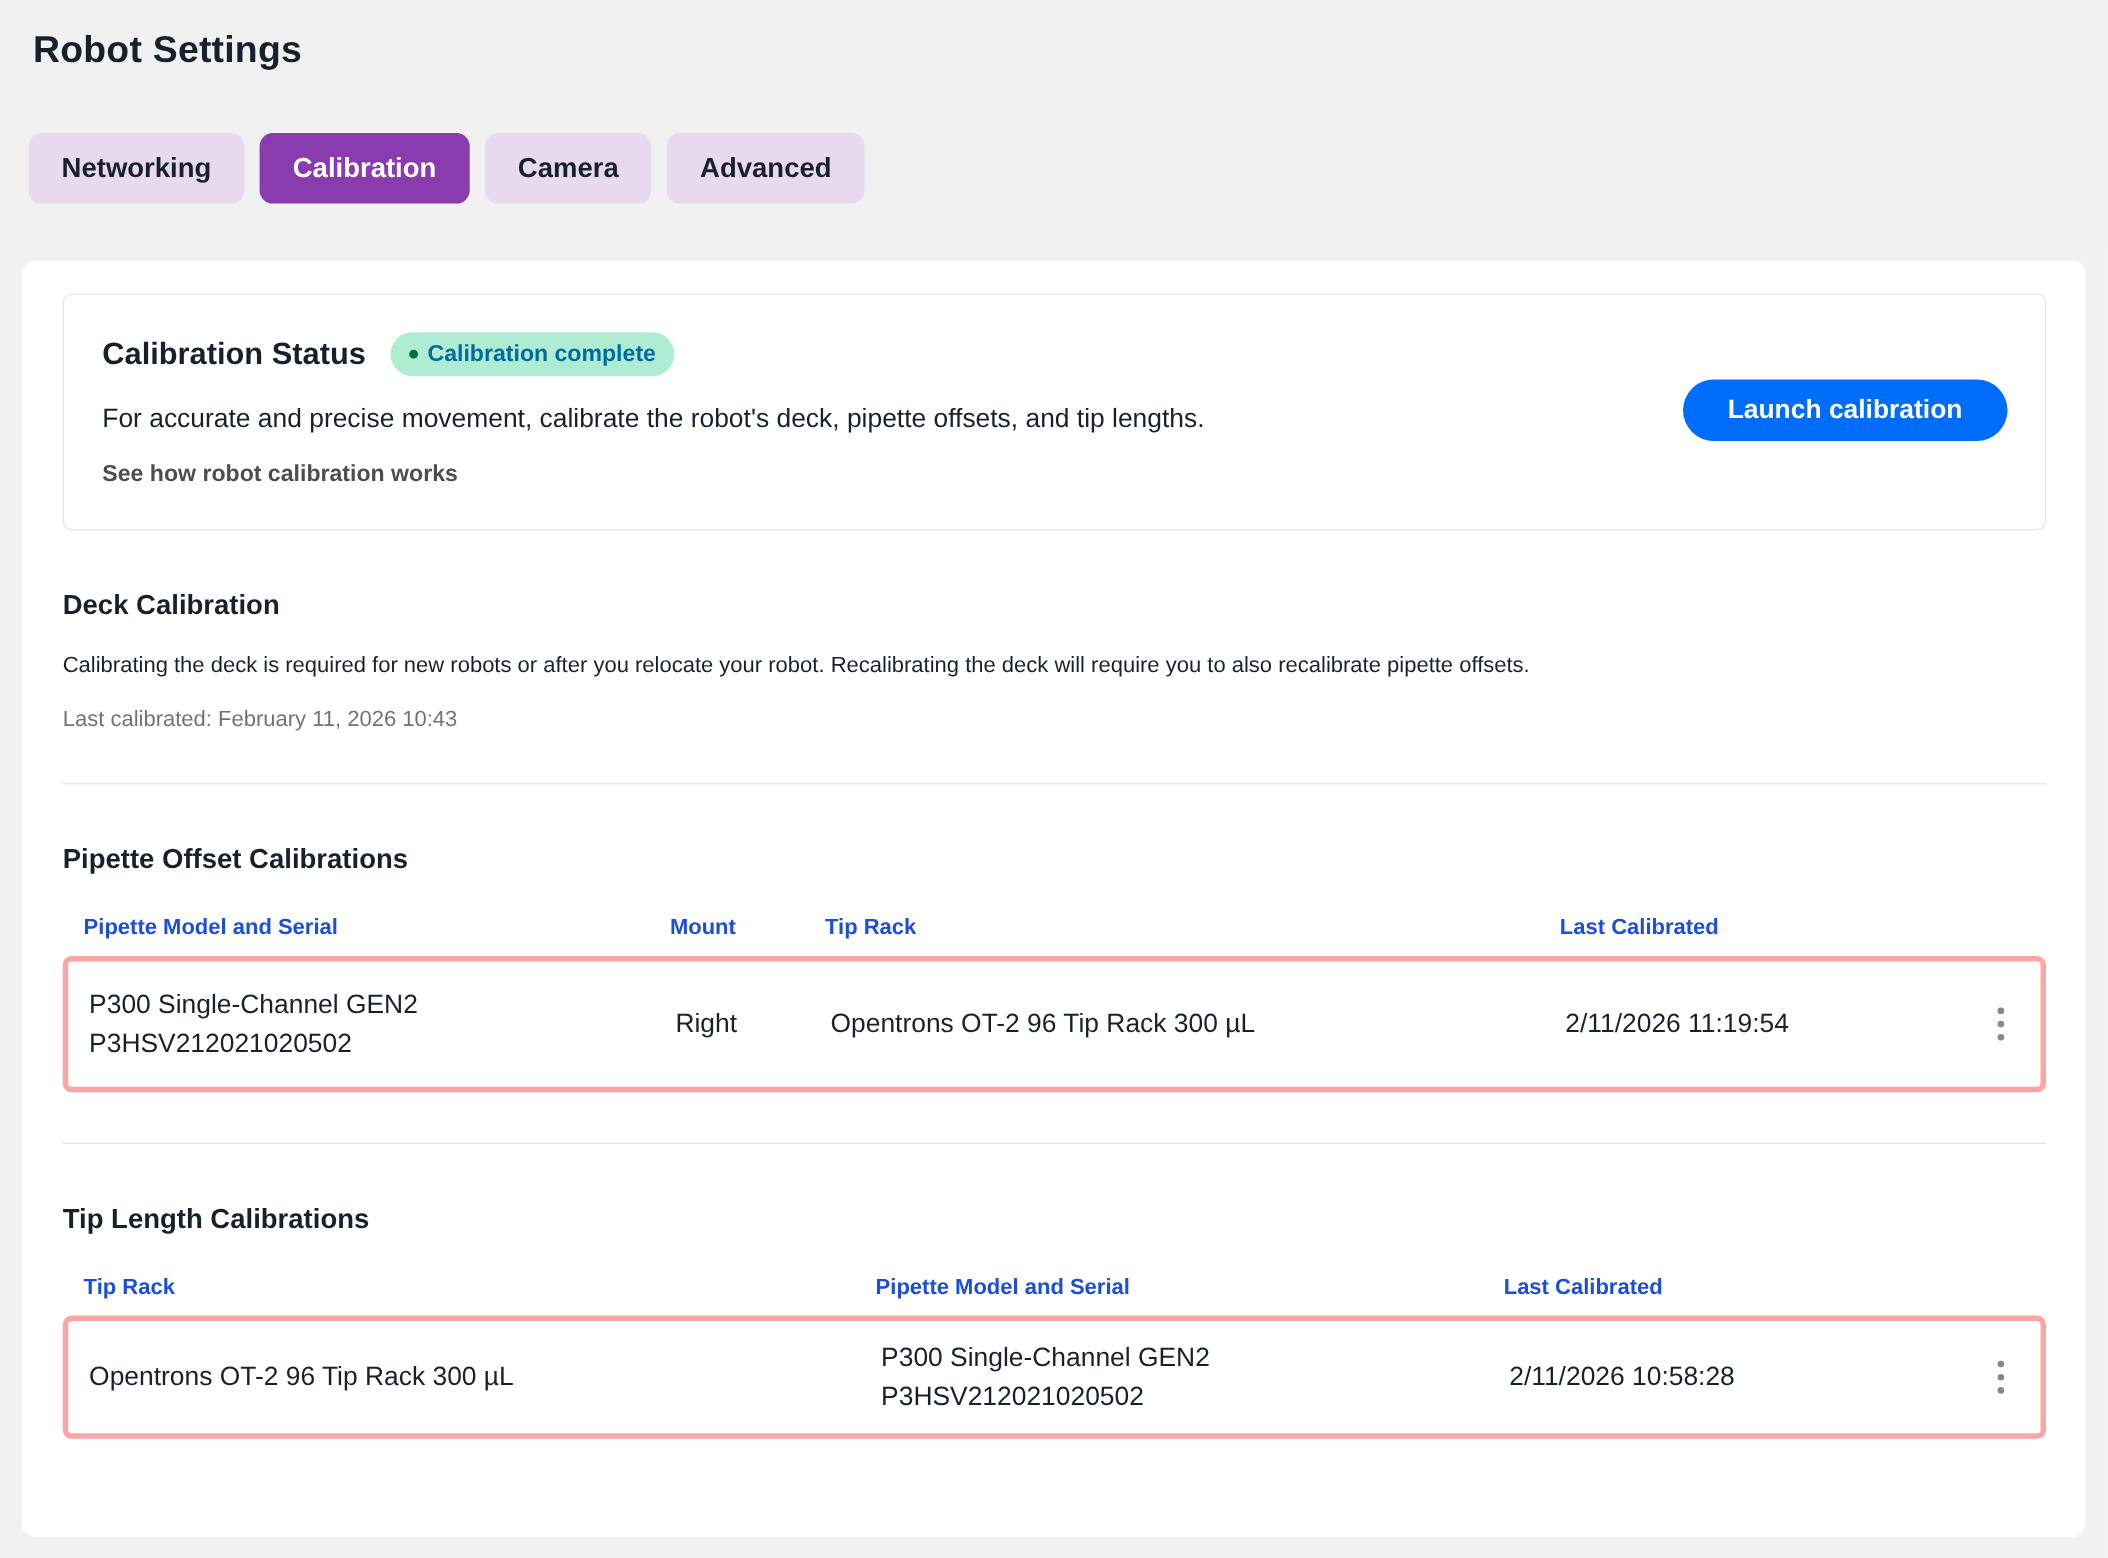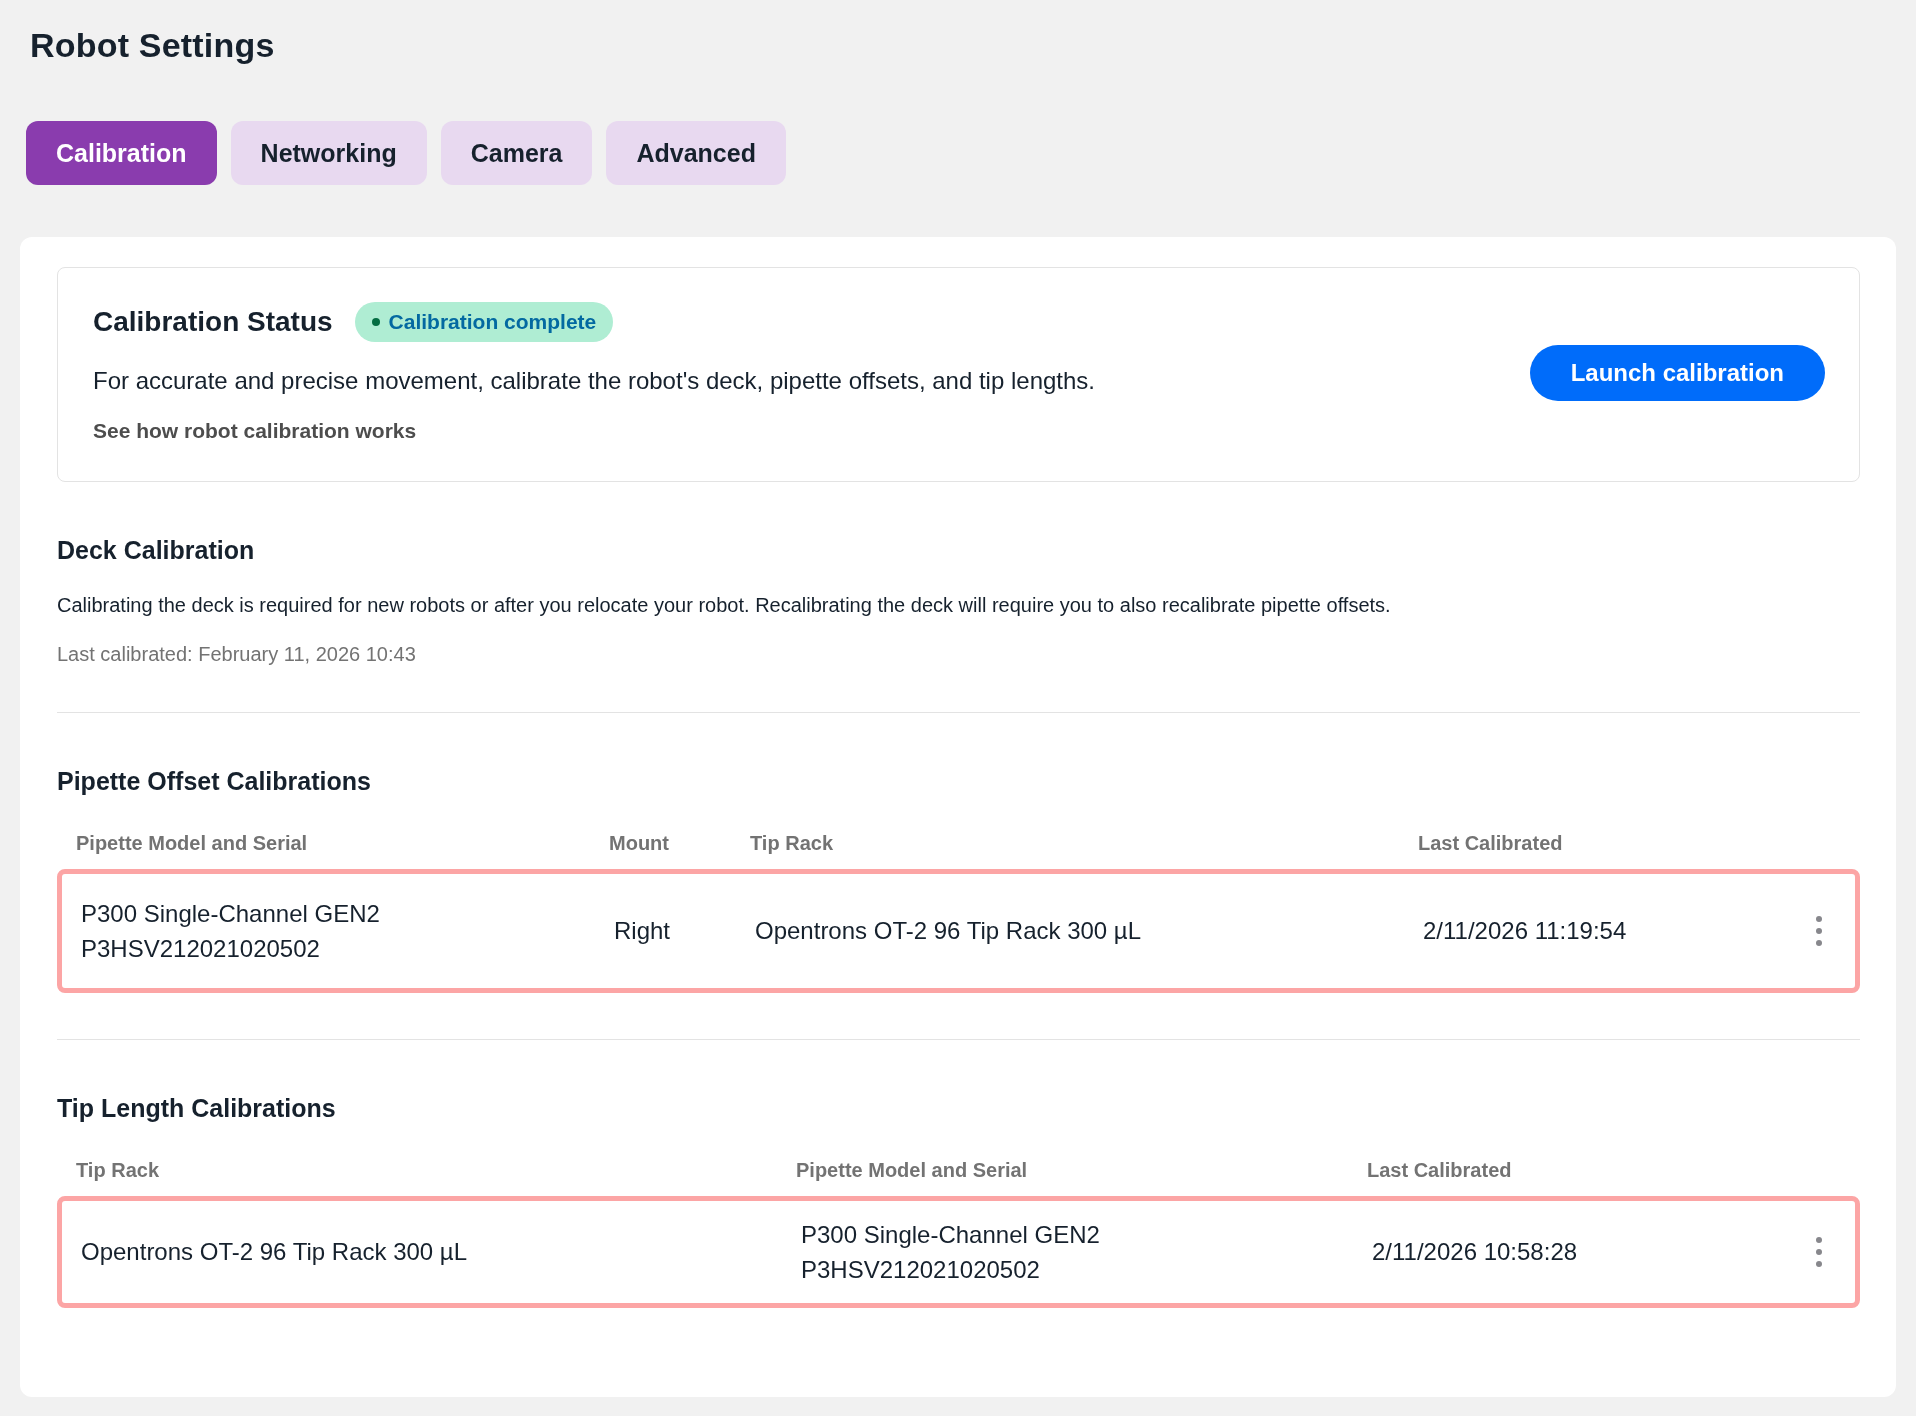--- a/index.html
+++ b/index.html
@@ -134,21 +134,21 @@
     border-top: 1px solid #E3E3E3;
     margin-top: 46px;
   }
   
   .thead {
     display: grid;
     margin-top: 36px;
     padding-left: 19px;
     font-size: 20px;
     font-weight: 700;
-    color: #737373;
+    color: #1d4ed8;
   }
   .grid-pipette { grid-template-columns: 533px 141px 668px 1fr 60px; }
   .grid-tiplength { grid-template-columns: 720px 571px 1fr 60px; }
   .row-box {
     margin-top: 14px;
     border: 5px solid #fca5a5;
     border-radius: 8px;
     display: grid;
     align-items: center;
     padding-left: 19px;
@@ -177,22 +177,22 @@
     border-radius: 50%;
     background: #87878C;
   }
 </style>
 </head>
 <body>
 
 <h1 class="page-title">Robot Settings</h1>
 
 <nav class="tabs">
+  <button class="tab">Networking</button>
   <button class="tab active">Calibration</button>
-  <button class="tab">Networking</button>
   <button class="tab">Camera</button>
   <button class="tab">Advanced</button>
 </nav>
 
 <main class="card">
 
   <section class="status-box">
     <div>
       <div class="status-head">
         <h2 class="status-title">Calibration Status</h2>

